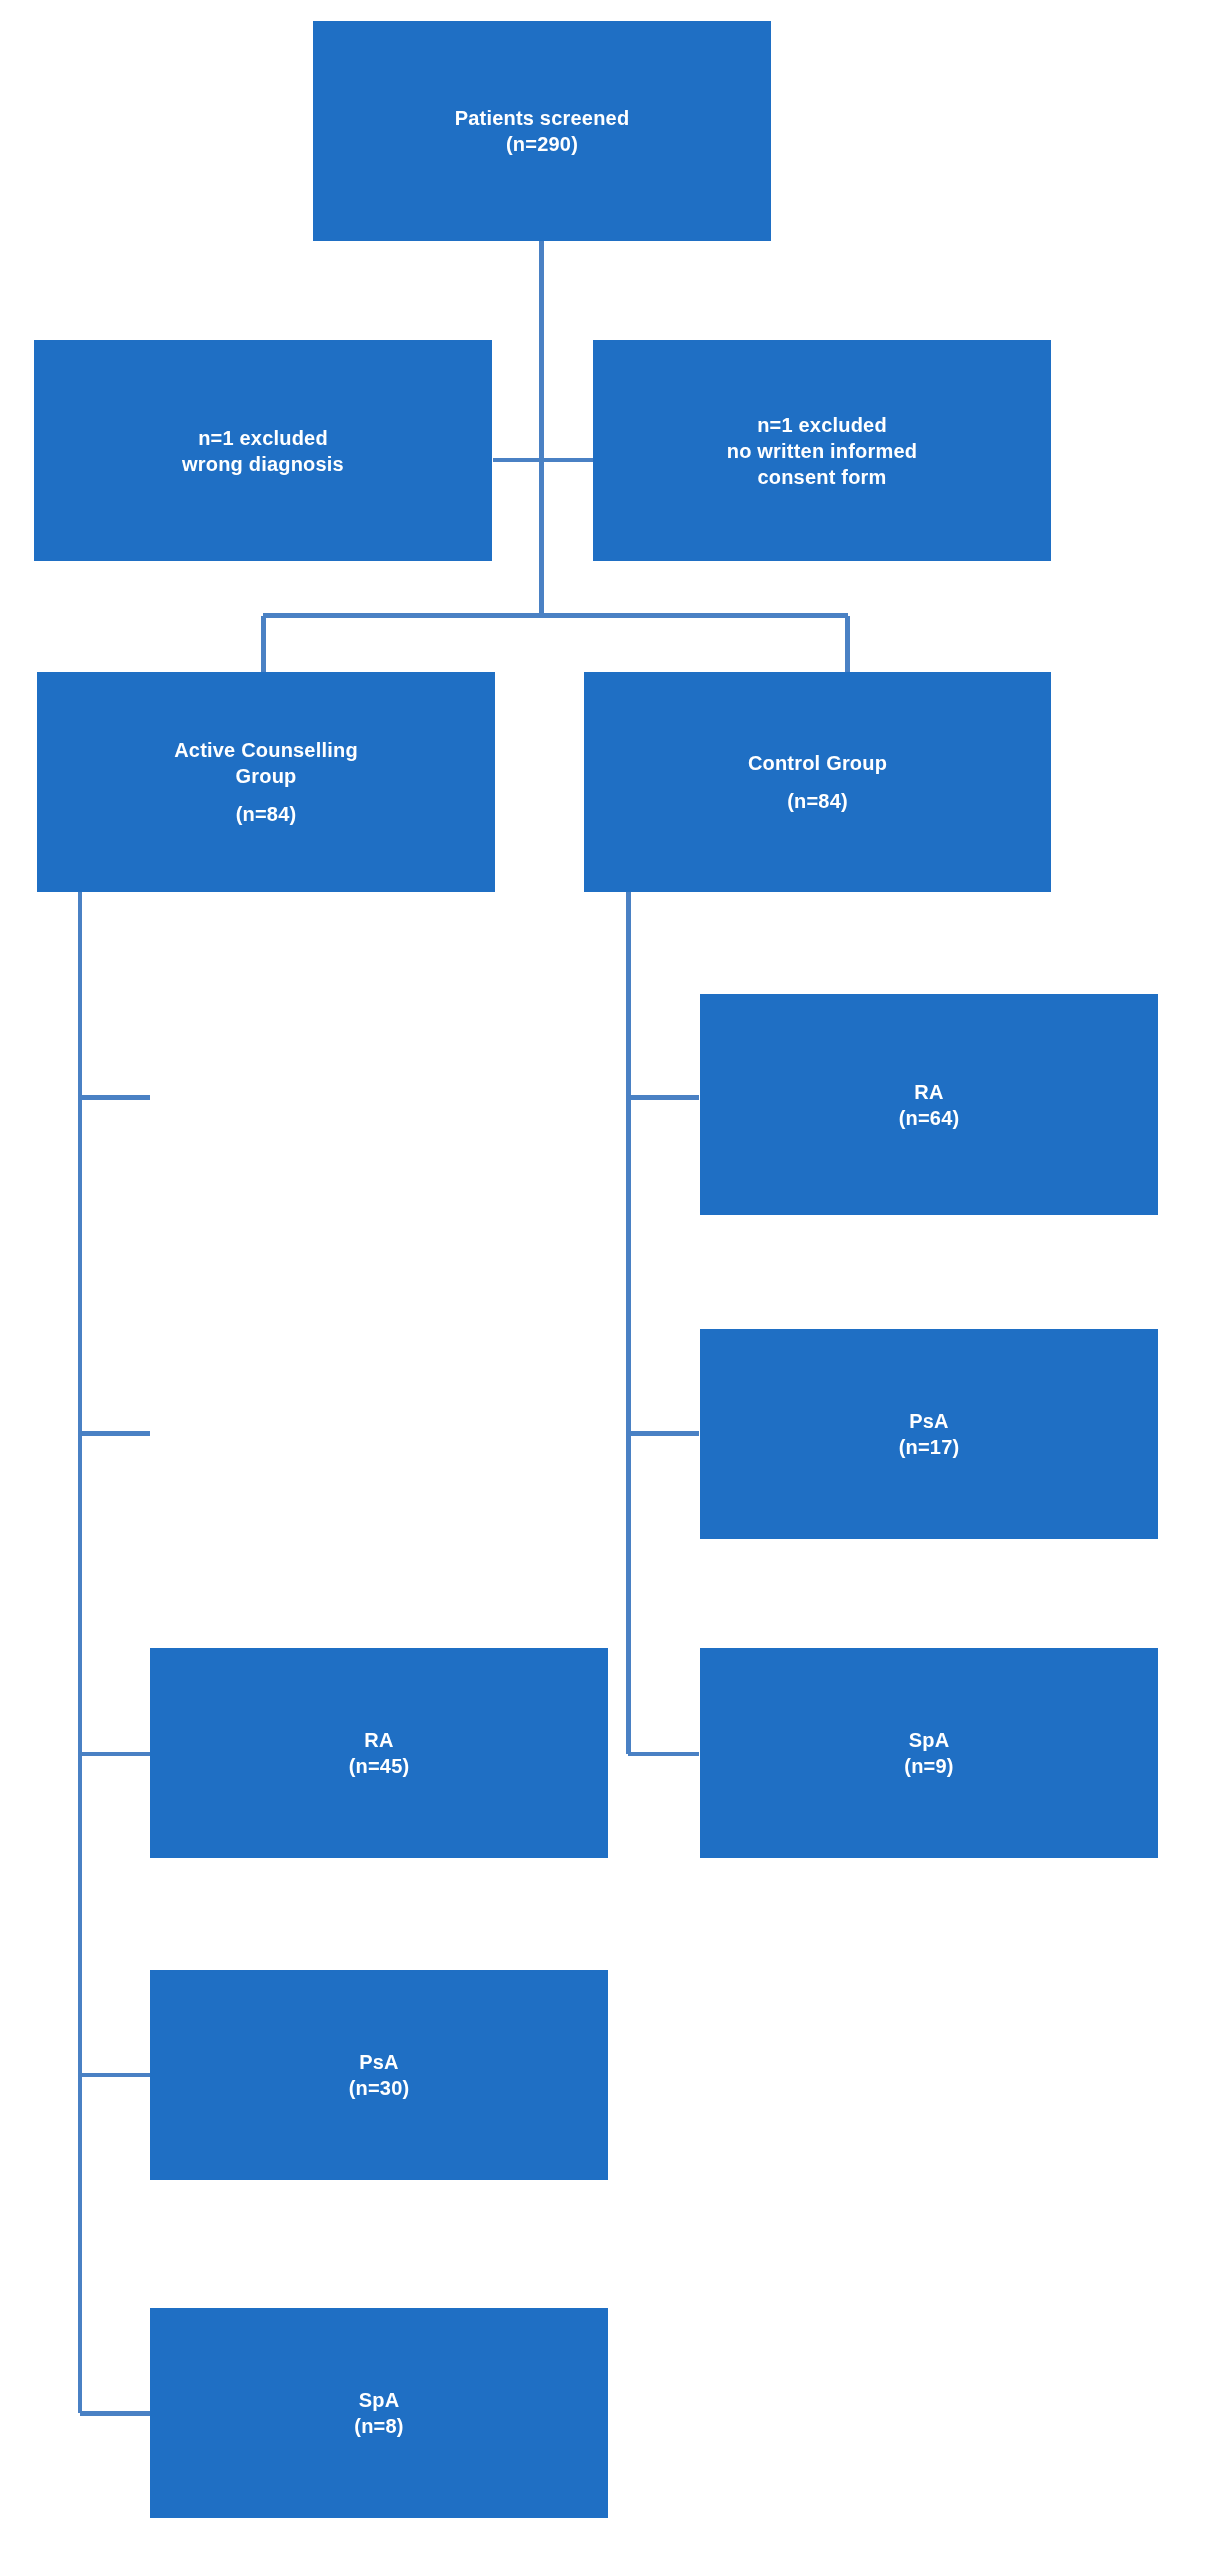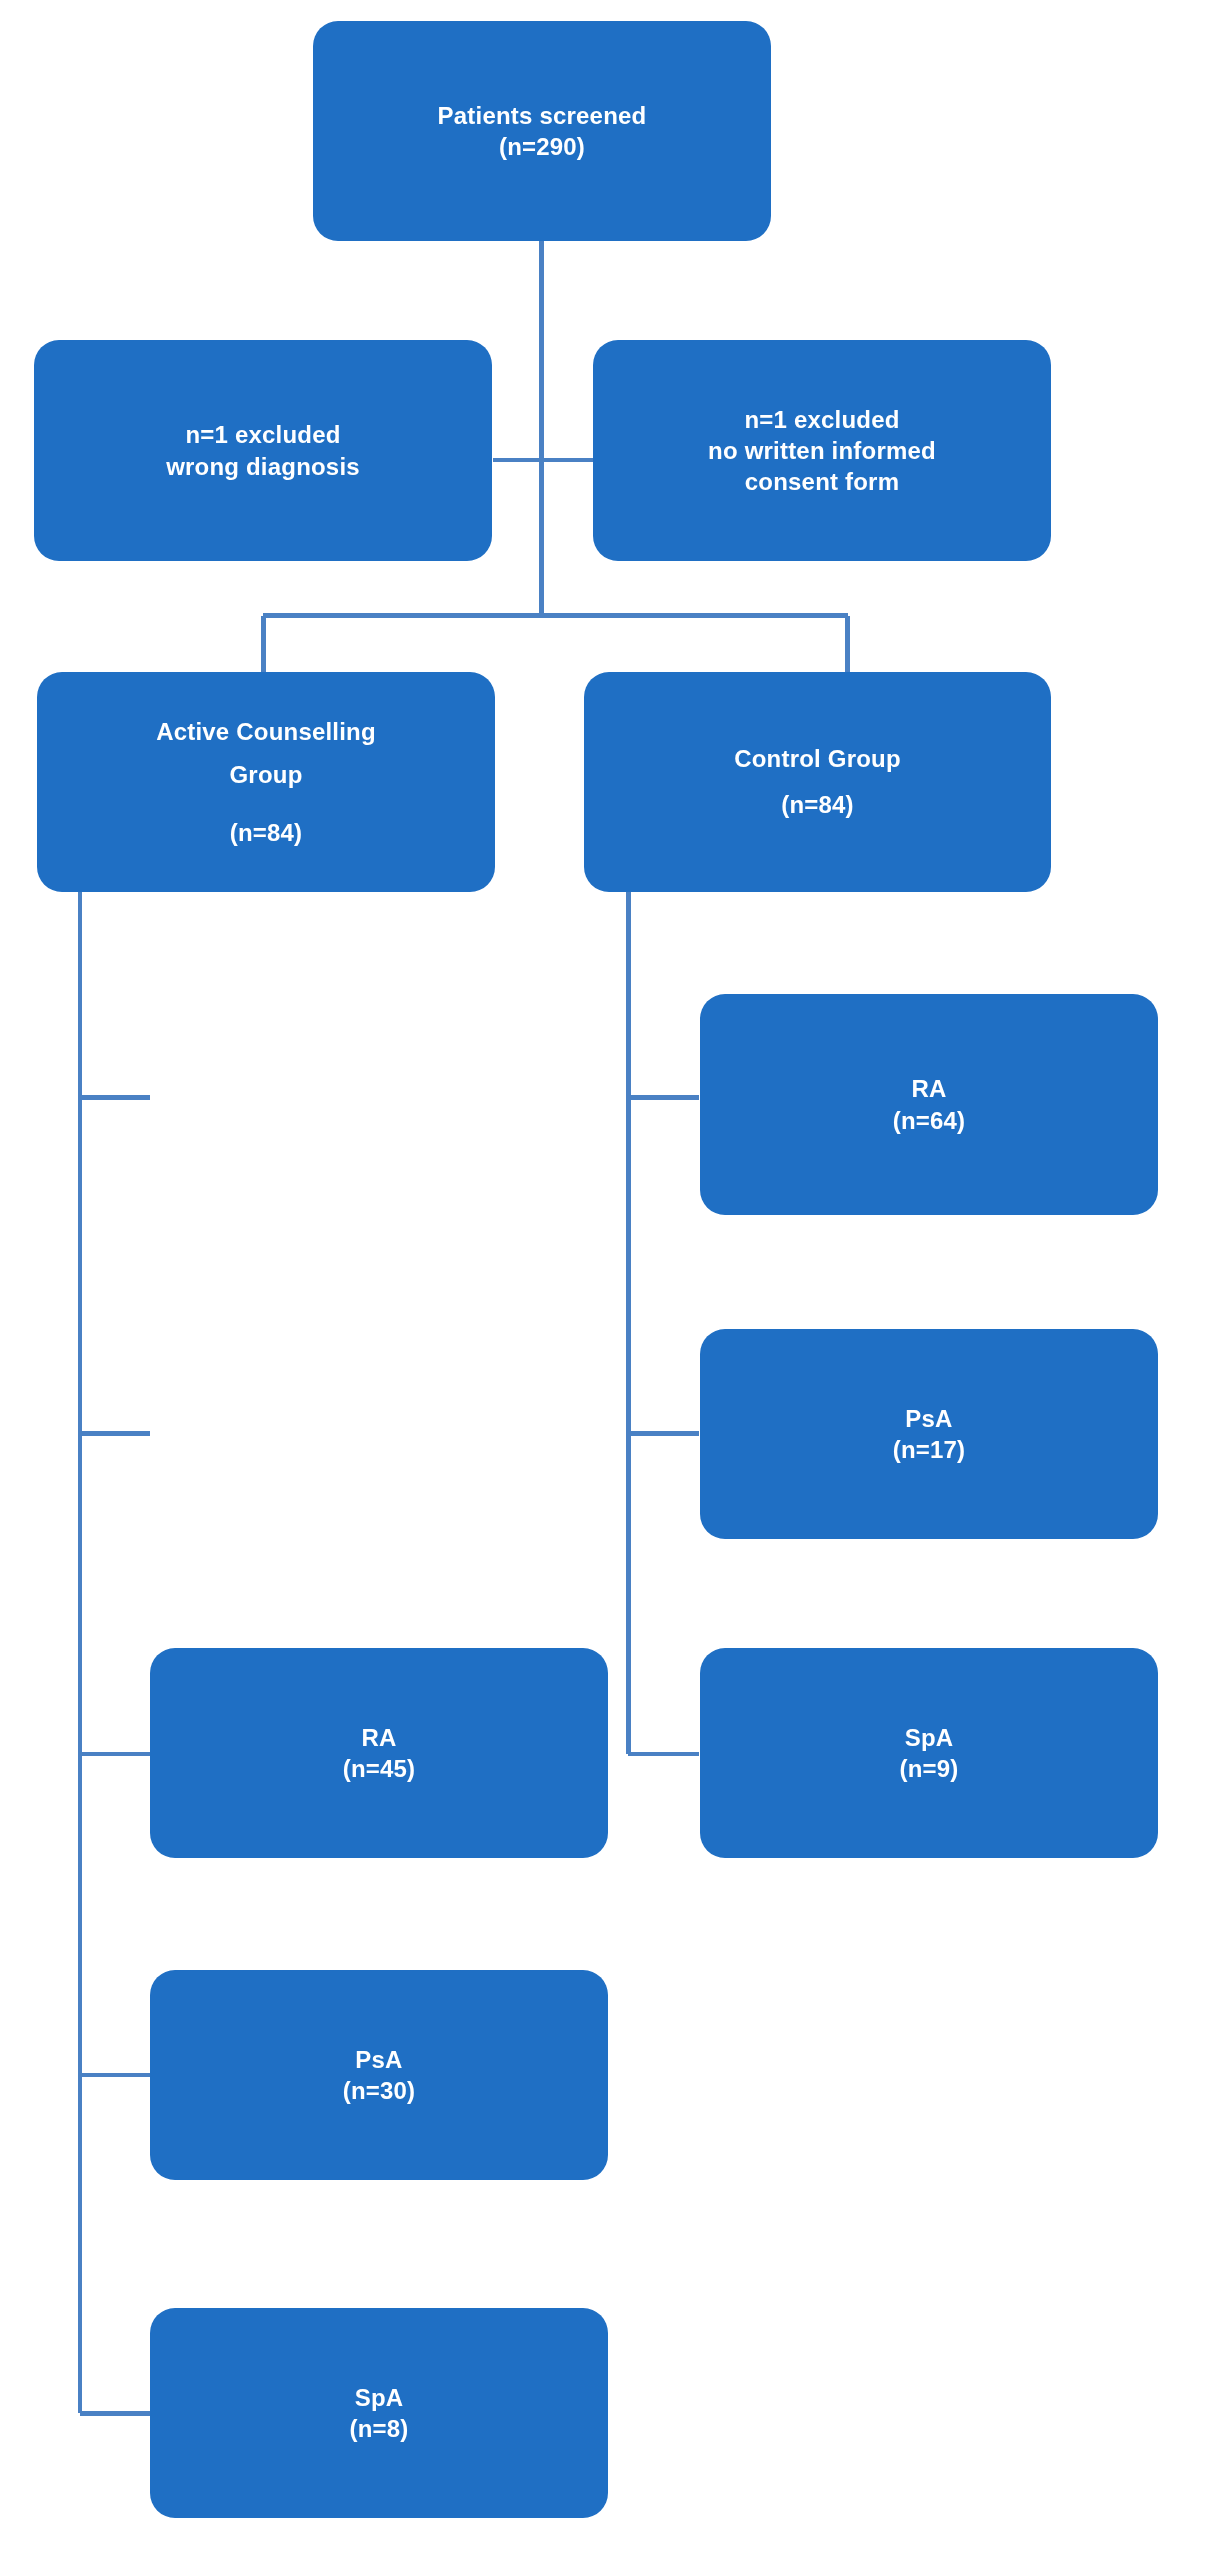--- a/index.html
+++ b/index.html
@@ -29,26 +29,25 @@
     position: absolute;
     box-sizing: border-box;
     background: #1F6FC4;
     color: #ffffff;
     display: flex;
     flex-direction: column;
     align-items: center;
     justify-content: center;
     text-align: center;
     font-weight: bold;
-    font-size: 24px;
+    font-size: 20px;
     line-height: 1.30;
     letter-spacing: 0.2px;
     padding: 4.6px 10.7px;
     z-index: 2;
-    border-radius: 25px;
   }
   .node .line {
     display: block;
     white-space: nowrap;
   }
   .node .line.gap {
     margin-top: 0.62em;
   }
 </style>
 </head>
@@ -90,21 +89,21 @@
     <span class="line">n=1 excluded</span>
     <span class="line">wrong diagnosis</span>
   </div>
 
   <div class="node" style="left:593px; top:340px; width:458px; height:221px;">
     <span class="line">n=1 excluded</span>
     <span class="line">no written informed</span>
     <span class="line">consent form</span>
   </div>
 
-  <div class="node" style="left:37px; top:672px; width:458px; height:220px;gap:12px;">
+  <div class="node" style="left:37px; top:672px; width:458px; height:220px;">
     <span class="line">Active Counselling</span>
     <span class="line">Group</span>
     <span class="line gap">(n=84)</span>
   </div>
 
   <div class="node" style="left:584px; top:672px; width:467px; height:220px;">
     <span class="line">Control Group</span>
     <span class="line gap">(n=84)</span>
   </div>
 

